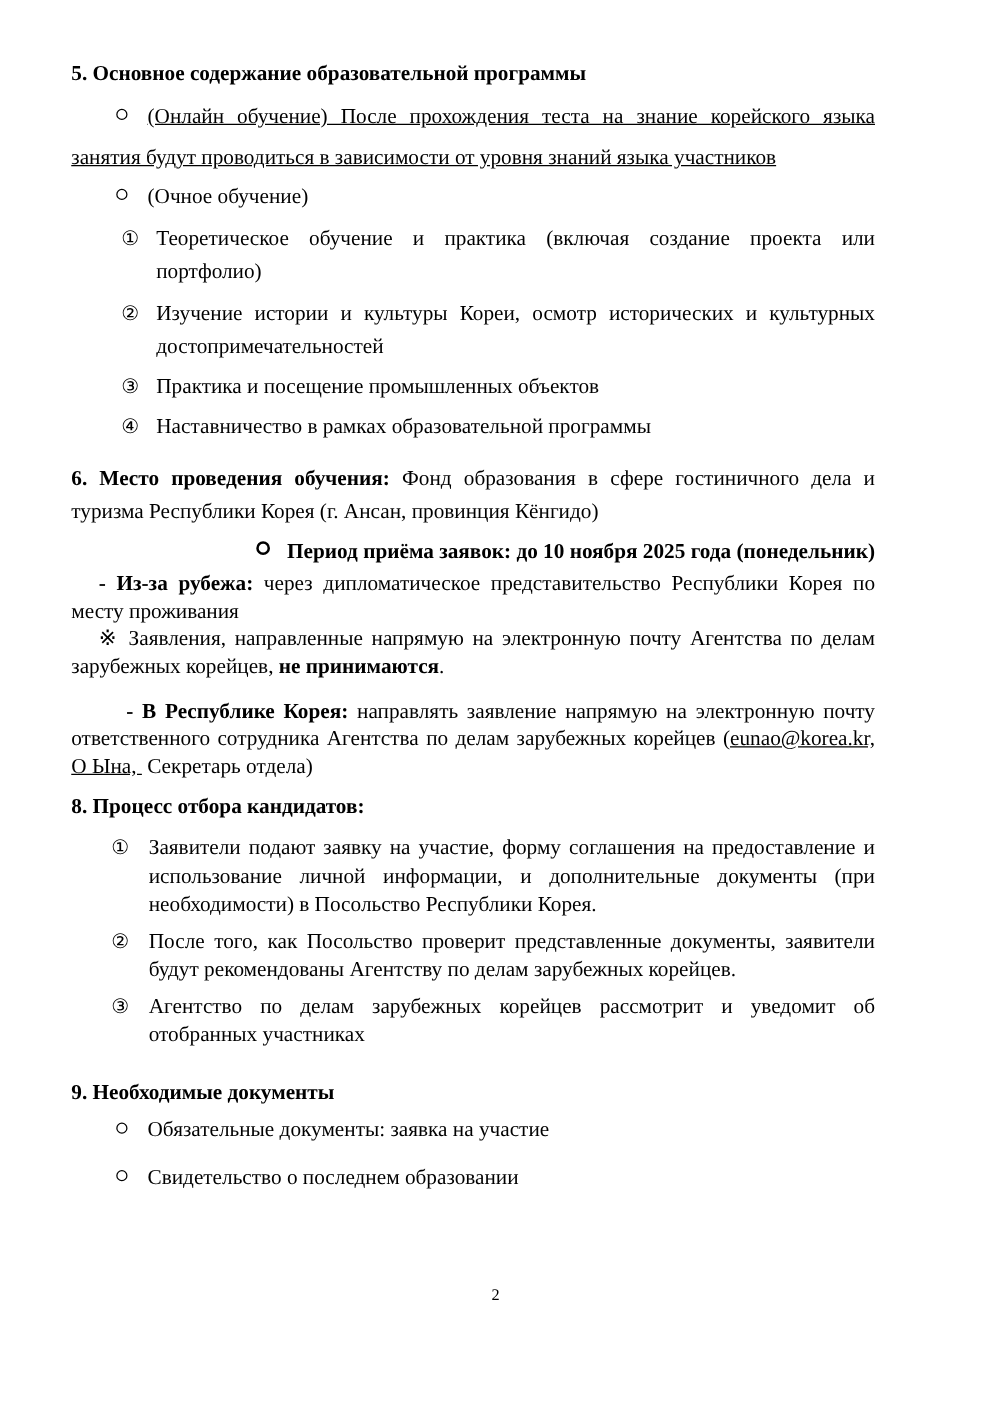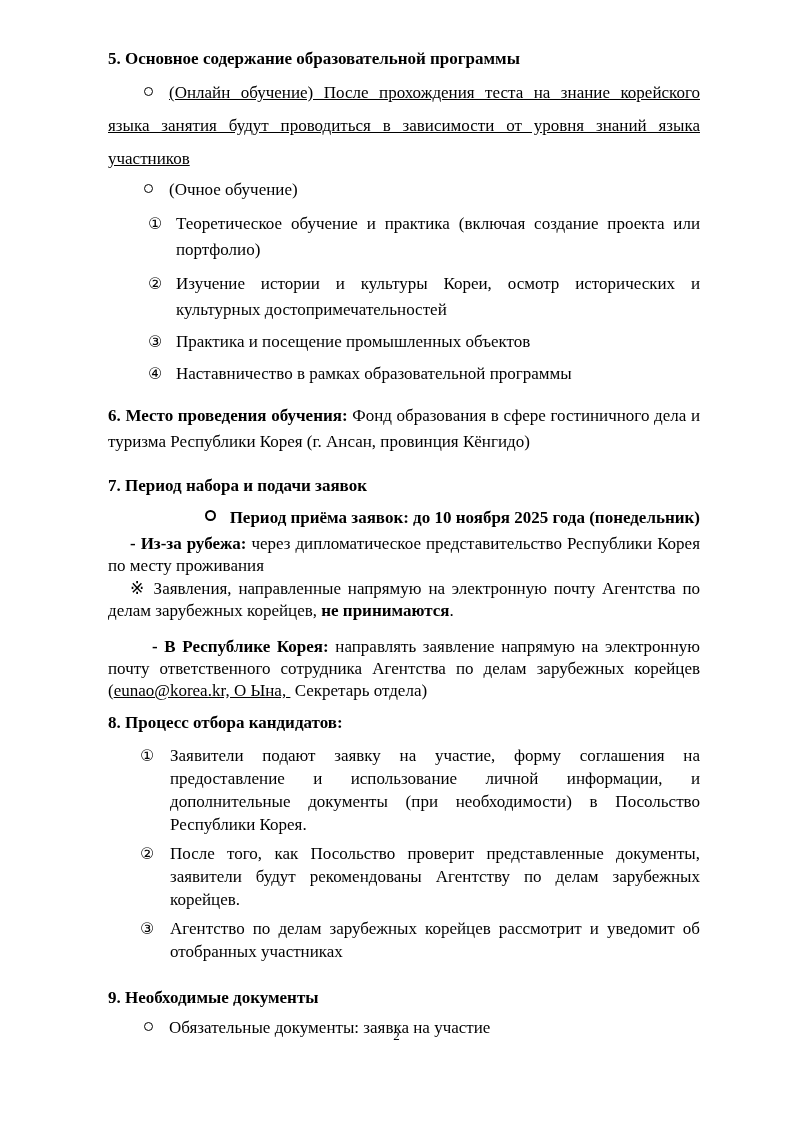--- a/index.html
+++ b/index.html
@@ -2,21 +2,21 @@
 <html><head>
 <meta charset="utf-8">
 <style>
   html, body { margin: 0; padding: 0; background: #ffffff; }
   .page {
     position: relative;
     width: 793px;
     height: 1121px;
     background: #ffffff;
     box-sizing: border-box;
-    padding: 46px 93px 0 108px;
+    padding: 46px 93px 0 57px;
     font-family: "Liberation Serif", "DejaVu Serif", serif;
     font-size: 17px;
     color: #000000;
     overflow: hidden;
   }
   .h { font-weight: 700; margin: 0; line-height: 26px; }
   .h7 { margin-top: 18px; }
   .h8 { margin-top: 8px; }
   .h9 { margin-top: 22px; }
 
@@ -80,37 +80,37 @@
   <p class="p-ochnoe"><span class="ring"></span><span>(Очное обучение)</span></p>
 
   <div class="num-item"><span class="mk">①</span><span>Теоретическое обучение и практика (включая создание проекта или портфолио)</span></div>
   <div class="num-item" style="margin-top:8px"><span class="mk">②</span><span>Изучение истории и культуры Кореи, осмотр исторических и культурных достопримечательностей</span></div>
   <div class="num-item"><span class="mk">③</span><span>Практика и посещение промышленных объектов</span></div>
   <div class="num-item"><span class="mk">④</span><span>Наставничество в рамках образовательной программы</span></div>
 
 
   <p class="p-s6" style="margin-top:16px"><span class="bold">6. Место проведения обучения:</span><span> Фонд образования в сфере гостиничного дела и туризма Республики Корея (г. Ансан, провинция Кёнгидо)</span></p>
 
-  <p class="h h7">7. Период набора и подачи заявок</p>
 
   <p class="b-bullet b-bullet-first"><span class="ring ring-bold"></span><span>Период приёма заявок: до 10 ноября 2025 года (понедельник)</span></p>
 
 
   <p class="p-abroad"><span class="bold">- Из-за рубежа:</span><span> через дипломатическое представительство Республики Корея по месту проживания</span></p>
 
   <p class="p-note7"><span class="refmark">※</span><span> Заявления, направленные напрямую на электронную почту Агентства по делам зарубежных корейцев, </span><span class="bold">не принимаются</span><span>.</span></p>
 
   <p class="p-korea"><span class="bold">- В Республике Корея:</span><span> направлять заявление напрямую на электронную почту ответственного сотрудника Агентства по делам зарубежных корейцев (</span><span class="ul">eunao@korea.kr, О Ына,&nbsp;</span><span> Секретарь отдела)</span></p>
 
   <p class="h h8">8. Процесс отбора кандидатов:</p>
 
   <div class="num-item s8-item"><span class="mk">①</span><span>Заявители подают заявку на участие, форму соглашения на предоставление и использование личной информации, и дополнительные документы (при необходимости) в Посольство Республики Корея.</span></div>
   <div class="num-item s8-item" style="margin-top:6px"><span class="mk">②</span><span>После того, как Посольство проверит представленные документы, заявители будут рекомендованы Агентству по делам зарубежных корейцев.</span></div>
   <div class="num-item s8-item" style="margin-top:6px"><span class="mk">③</span><span>Агентство по делам зарубежных корейцев рассмотрит и уведомит об отобранных участниках</span></div>
 
   <p class="h h9">9. Необходимые документы</p>
 
   <p class="o-bullet"><span class="ring"></span><span>Обязательные документы: заявка на участие</span></p>
 
+  <p class="o-bullet o-bullet-2"><span class="ring"></span><span>Свидетельство о последнем образовании</span></p>
 
   <div class="pagenum">2</div>
 
 </div>
 
 </body></html>

